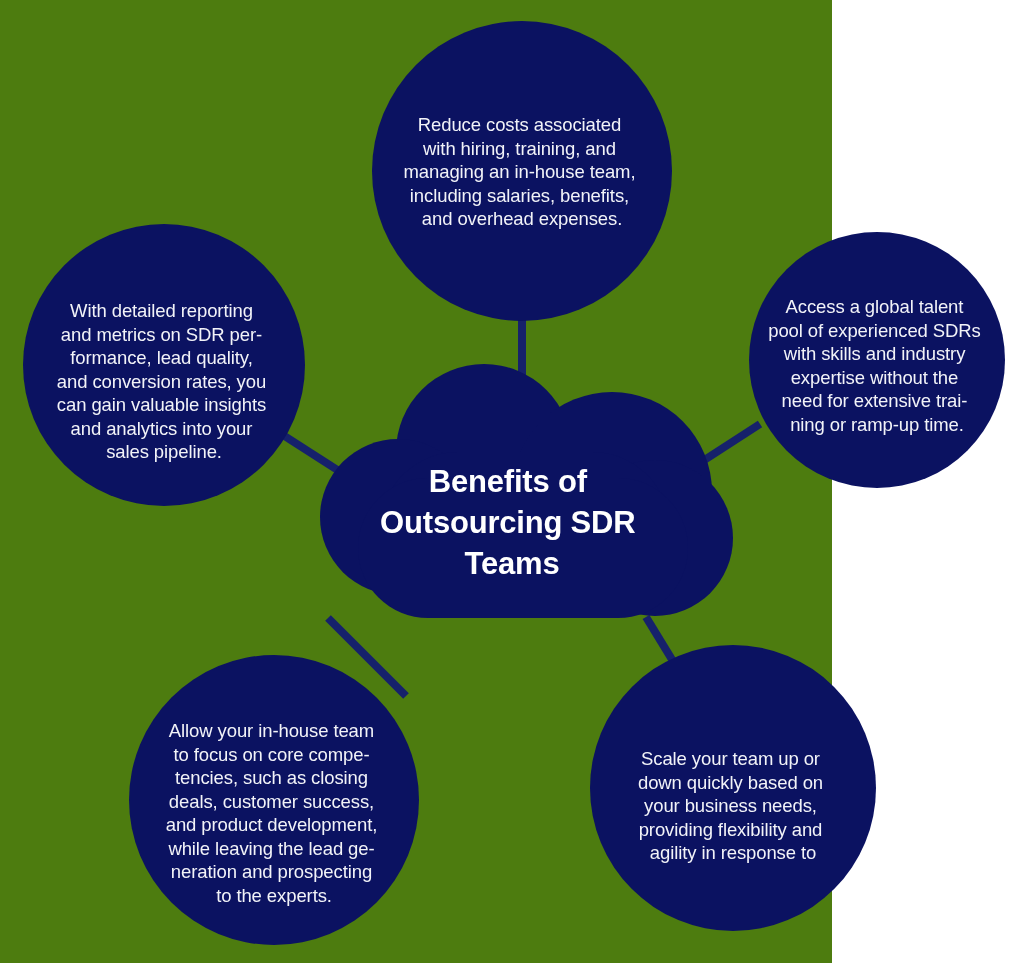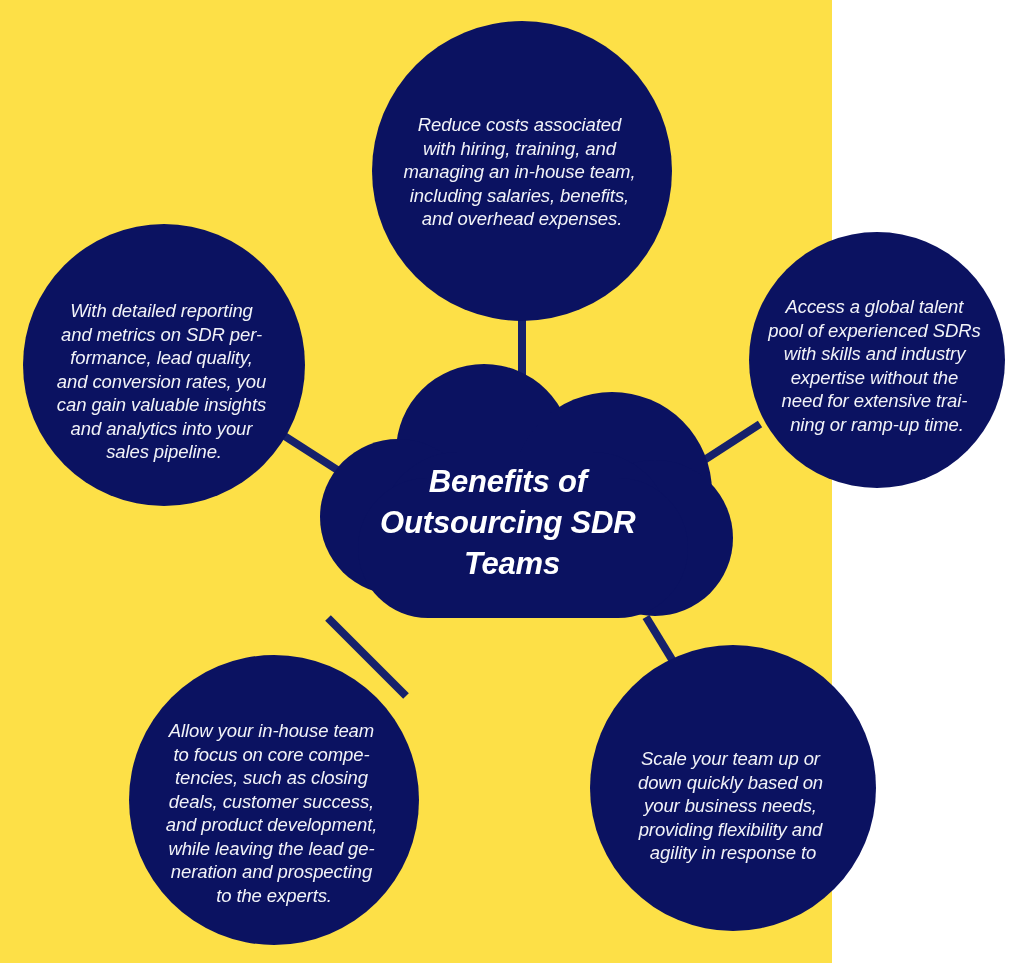--- a/index.html
+++ b/index.html
@@ -11,22 +11,21 @@
   body {
     width: 1024px;
     height: 963px;
     font-family: "Liberation Sans", sans-serif;
     overflow: hidden;
   }
   #diagram-root {
     position: relative;
     width: 832px;
     height: 963px;
-    background: #fde047;
-    font-style: italic;
+    background: #4d7c0f;
   }
   svg.diagram-canvas {
     position: absolute;
     top: 0;
     left: 0;
     width: 1024px;
     height: 963px;
     display: block;
   }
   .node-text {

